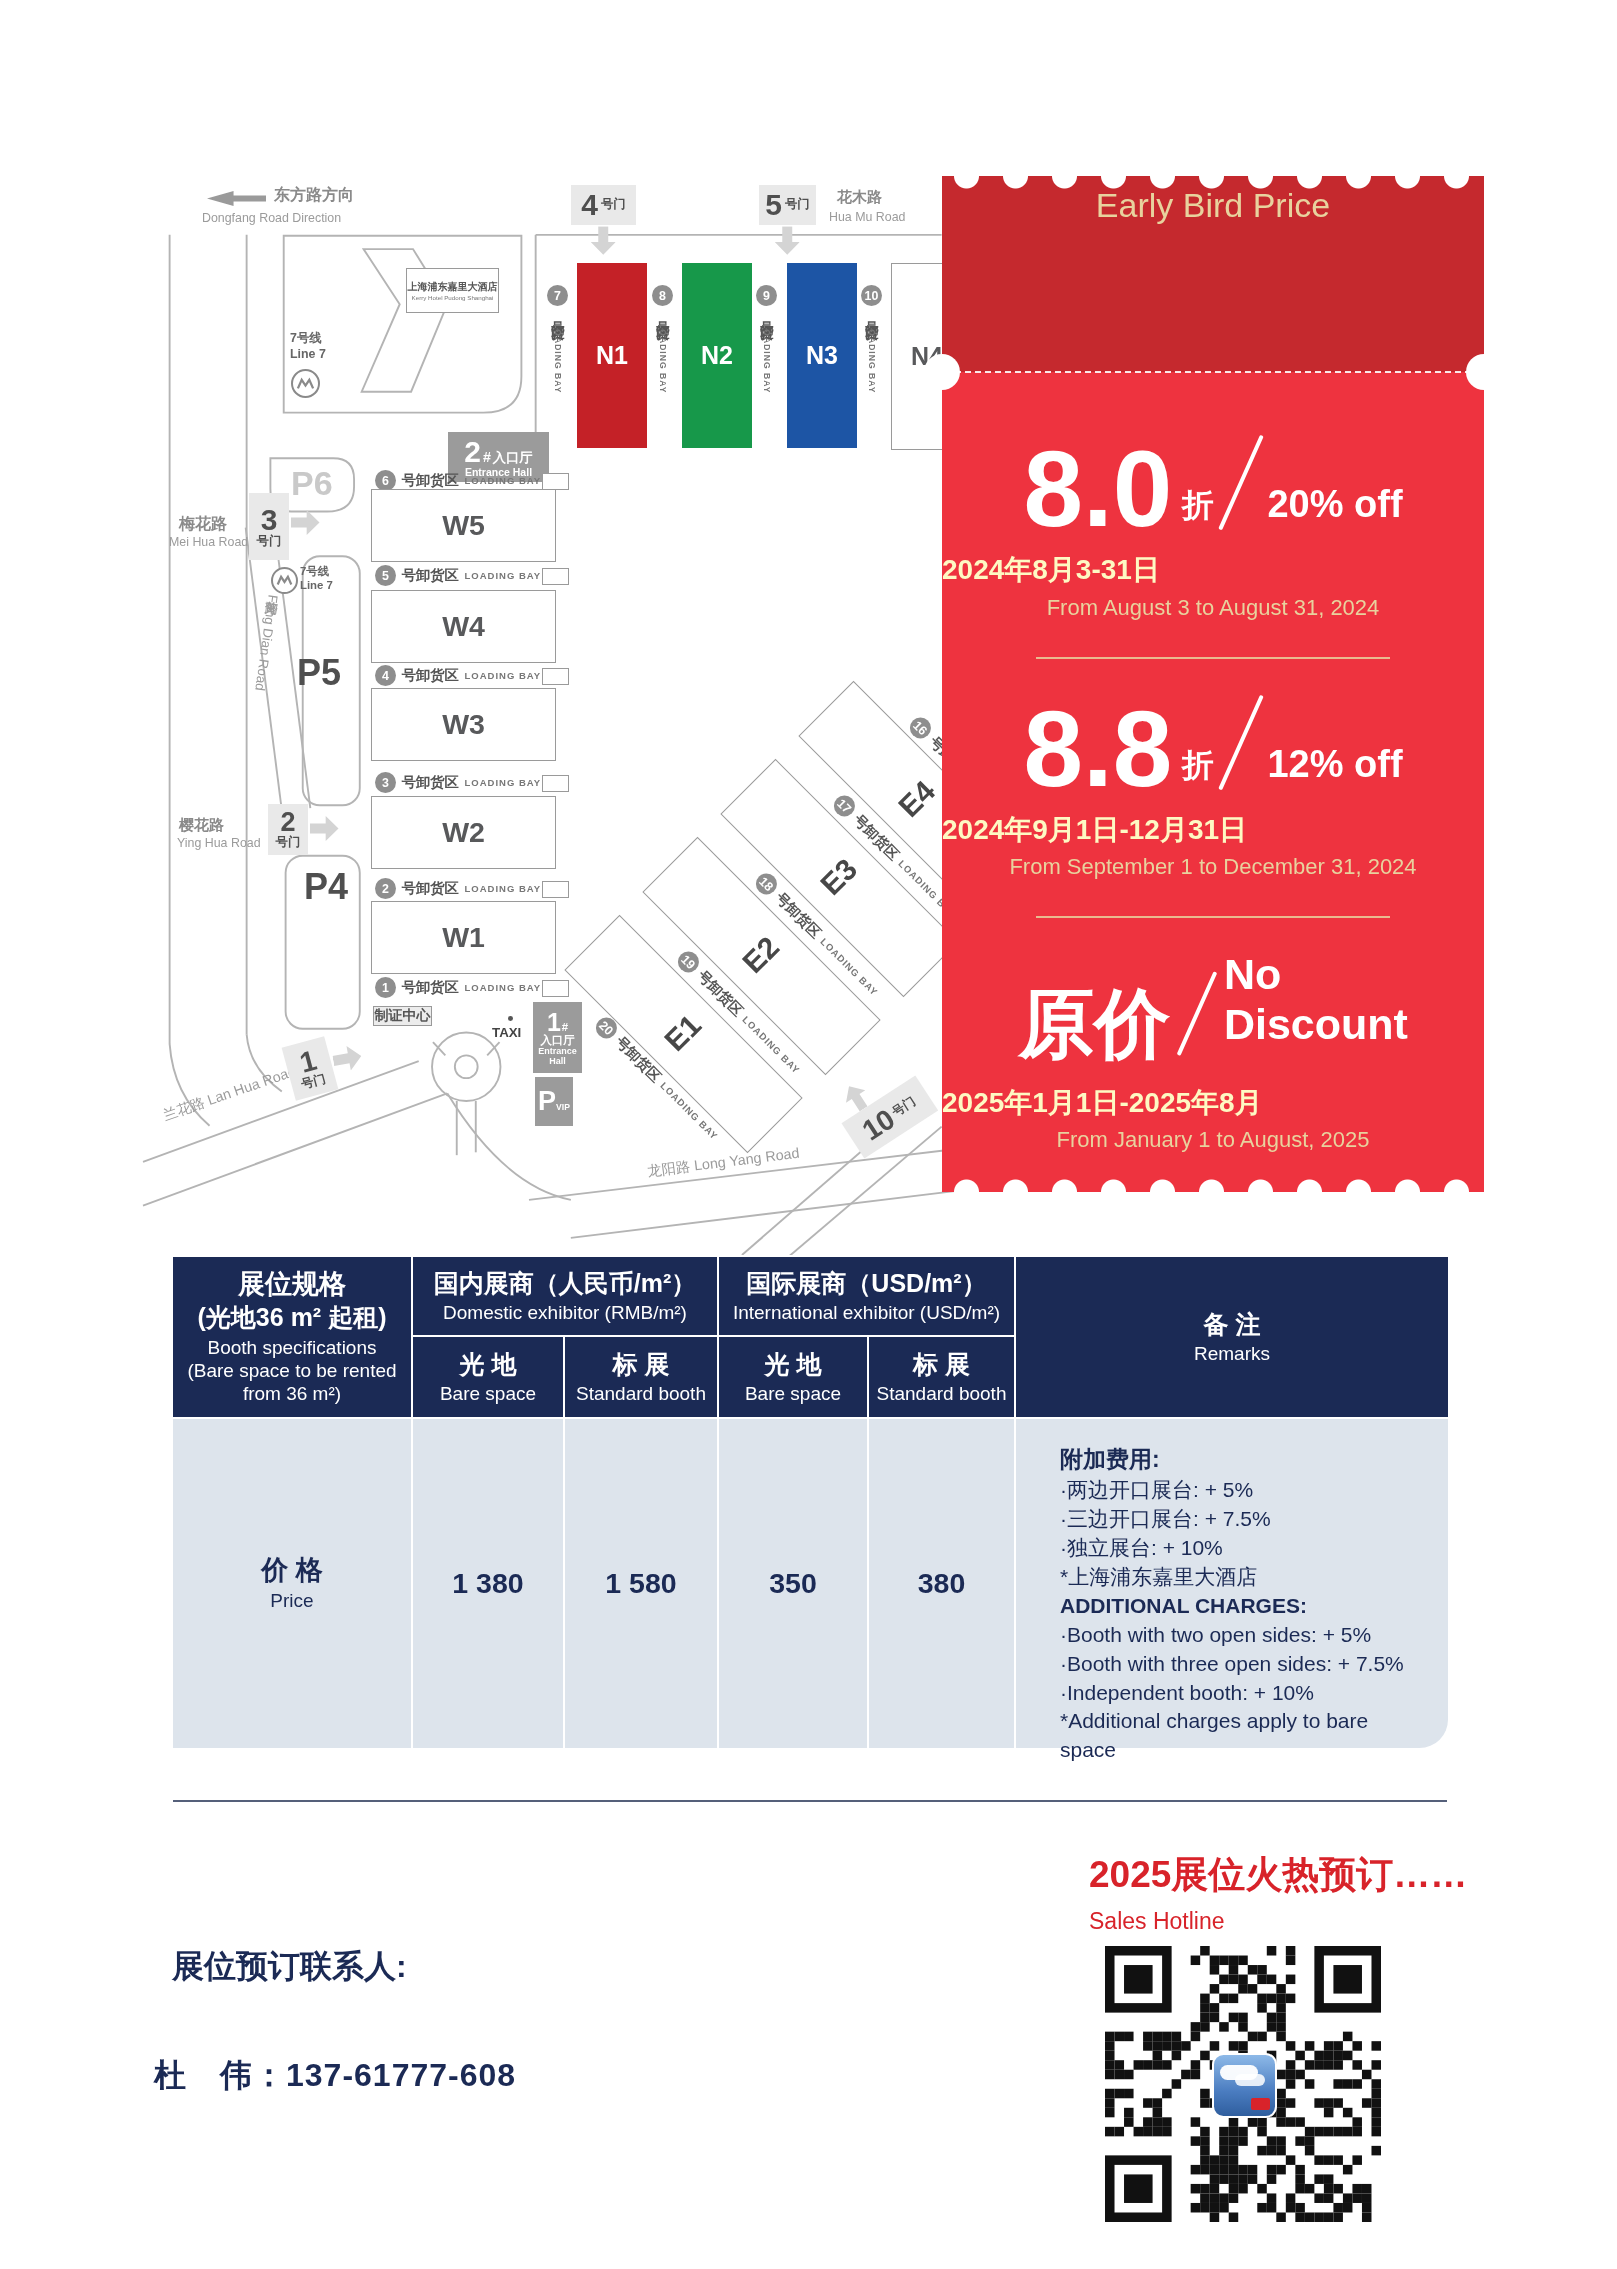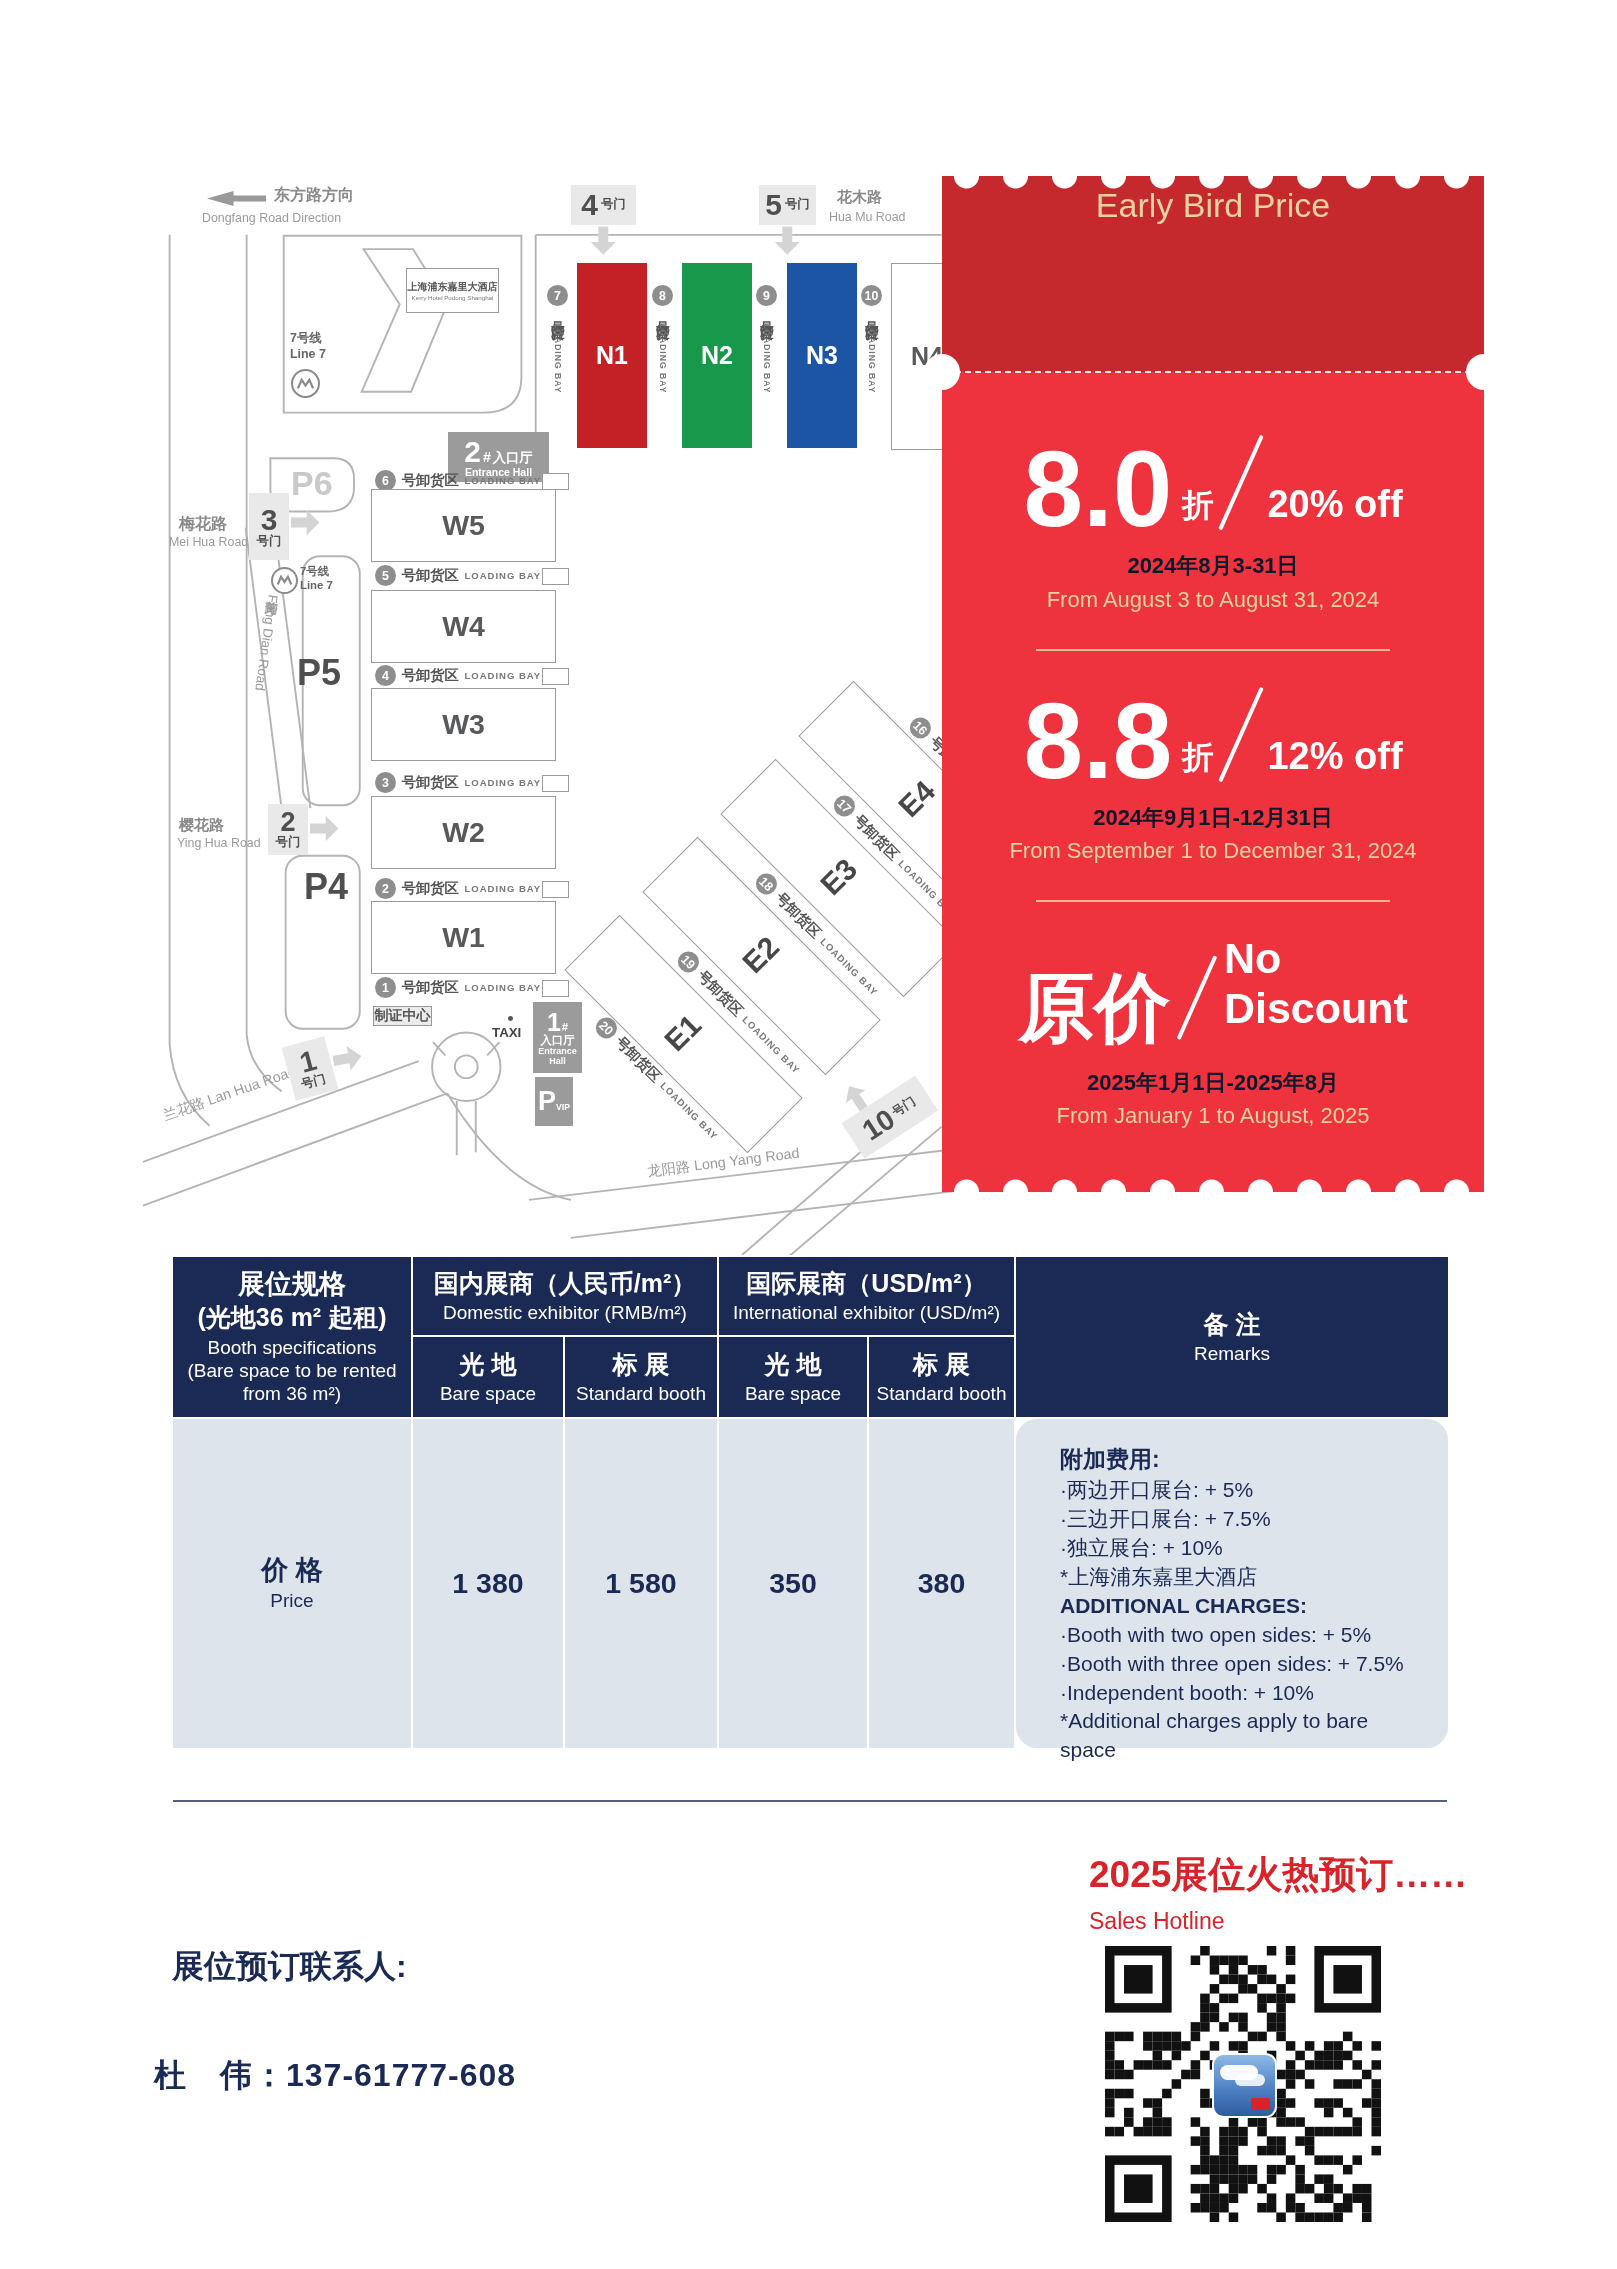--- a/index.html
+++ b/index.html
@@ -52,21 +52,21 @@
      background:radial-gradient(12.4px at 50% 100%,#fff 12px,transparent 13px) 0 0/49px 17px repeat-x;}
   .dash-sep{position:absolute;left:13.3px;right:13.3px;top:195px;border-top:2.9px dashed rgba(255,255,255,.9);z-index:3;}
   .notch-circ{position:absolute;width:36px;height:36px;border-radius:50%;background:#fff;top:178px;z-index:4;}
   .coupon-title{margin-top:38px;text-align:center;color:#fff;font-size:78px;font-weight:bold;letter-spacing:30px;text-indent:30px;line-height:1.05;}
   .coupon-sub{text-align:center;color:#e8d29e;font-size:34px;margin-top:9.5px;}
   .tier{display:flex;align-items:flex-end;justify-content:center;color:#fff;}
   .tier-big{font-size:107px;font-weight:bold;line-height:.82;}
   .tier-zhe{font-size:32px;font-weight:bold;margin-left:9.5px;margin-bottom:5.7px;}
   .tier-slash{width:3.8px;height:103px;background:#fff;transform:rotate(24deg);margin:0 25px;border-radius:1.9px;}
   .tier-off{font-size:38px;font-weight:bold;margin-bottom:7.6px;white-space:nowrap;}
-  .tier-date-zh{text-align:center;color:#0f172a;font-size:22px;font-weight:bold;margin-top:17px;}
+  .tier-date-zh{text-align:left;color:#fef9c3;font-size:28px;font-weight:bold;margin-top:17px;}
   .tier-date-en{text-align:center;color:#e8d29e;font-size:22px;margin-top:5.7px;}
   .gold-div{width:354px;height:1.9px;background:rgba(232,210,158,.85);margin:36px auto 32px auto;}
   .nobig{font-size:76px;font-weight:bold;line-height:.9;}
   .nodisc{font-size:43px;font-weight:bold;line-height:1.15;text-align:left;margin-bottom:9.5px;}
 
   
   .th{background:#1b2a55;color:#fff;display:flex;flex-direction:column;align-items:center;justify-content:center;text-align:center;}
   .td{background:#dde4ec;color:#1b2a55;display:flex;flex-direction:column;align-items:center;justify-content:center;text-align:center;}
   .h-zh{font-size:25px;font-weight:bold;line-height:1.25;}
   .h-en{font-size:19px;line-height:1.25;margin-top:1.9px;}
@@ -451,21 +451,21 @@
   </div>
   <div class="abs td" style="left:565px;top:1419px;width:152px;height:329px;">
     <span class="val">1 580</span>
   </div>
   <div class="abs td" style="left:719px;top:1419px;width:148px;height:329px;">
     <span class="val">350</span>
   </div>
   <div class="abs td" style="left:869px;top:1419px;width:145px;height:329px;">
     <span class="val">380</span>
   </div>
-  <div class="abs td remarks-body" style="left:1016px;top:1419px;width:432px;height:329px;box-sizing:border-box;border-radius:21px;">
+  <div class="abs td remarks-body" style="left:1016px;top:1419px;width:432px;height:329px;box-sizing:border-box;">
     <div class="rm-line rm-bold" style="font-size:23px;">附加费用:</div>
     <div class="rm-line">·两边开口展台: + 5%</div>
     <div class="rm-line">·三边开口展台: + 7.5%</div>
     <div class="rm-line">·独立展台: + 10%</div>
     <div class="rm-line">*上海浦东嘉里大酒店</div>
     <div style="height:17px;"></div>
     <div class="rm-line rm-bold">ADDITIONAL CHARGES:</div>
     <div class="rm-line">·Booth with two open sides: + 5%</div>
     <div class="rm-line">·Booth with three open sides: + 7.5%</div>
     <div class="rm-line">·Independent booth: + 10%</div>

